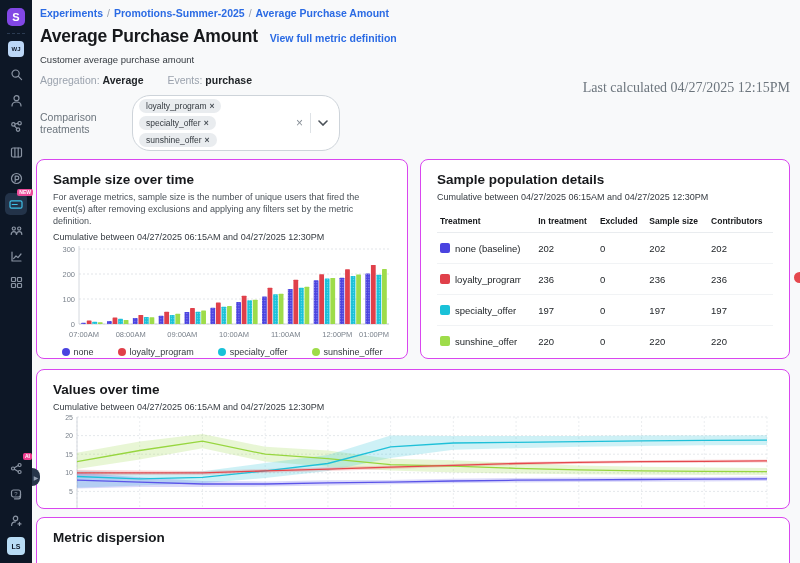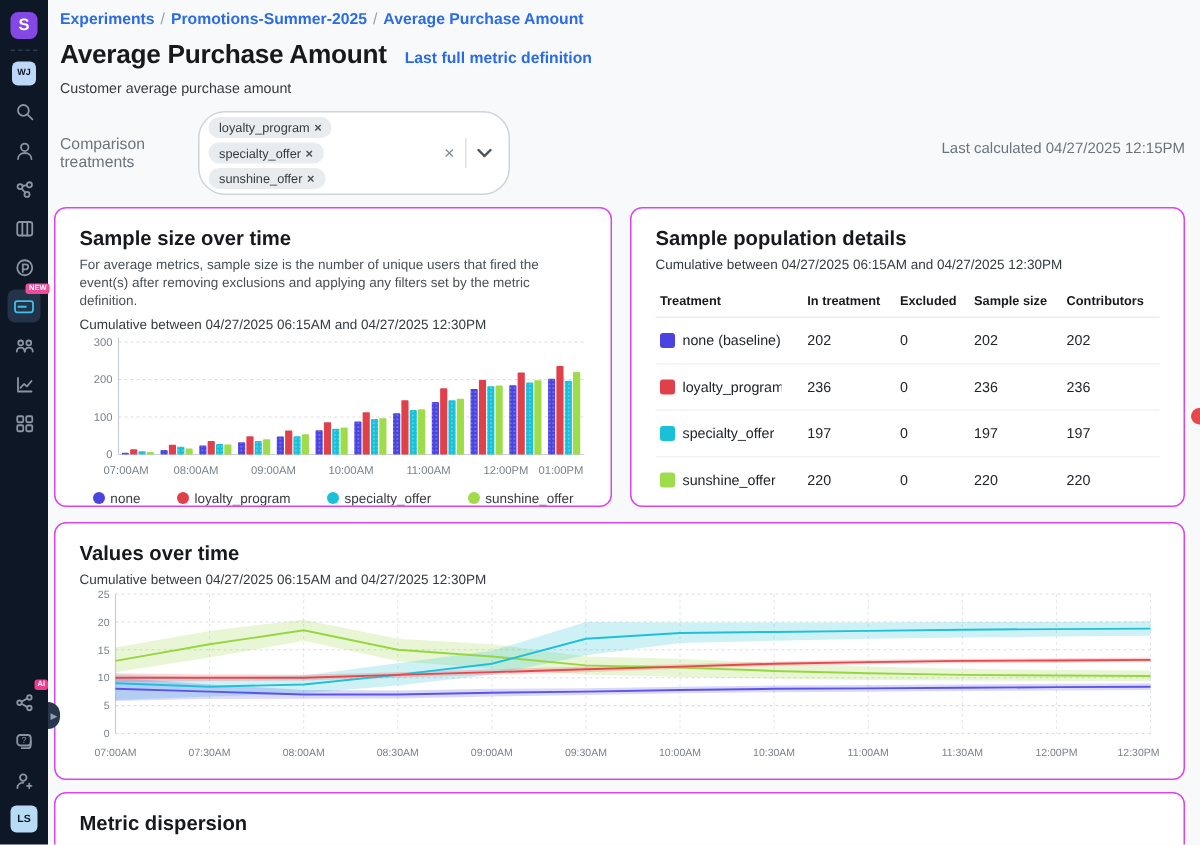--- a/index.html
+++ b/index.html
@@ -50,32 +50,32 @@
   .select-box { display:flex; align-items:center; border:1px solid #ced4da; border-radius:18px;
     background:#fff; padding:3px 4px 3px 6px; min-height:36px; }
   .chips { display:flex; flex-wrap:wrap; gap:3px; width:150px; }
   .chip { background:#e9ecef; border-radius:999px; font-size:8.5px; color:#343a40;
     padding:2px 7px; white-space:nowrap; cursor:pointer; }
   .chip .x { margin-left:3px; color:#495057; font-weight:bold; }
   .clear-x { font-size:12px; color:#868e96; padding:0 7px; cursor:pointer; }
   .sel-divider { width:1px; height:20px; background:#dee2e6; }
   .chev { padding:0 7px; cursor:pointer; display:flex; align-items:center; }
   .chev svg { stroke:#495057; fill:none; stroke-width:1.6; stroke-linecap:round; }
-  .last-calc { position:absolute; right:10px; top:94px; font-size:10px; color:#6c757d; }
+  .last-calc { position:absolute; right:10px; top:80px; font-size:14px; color:#6c757d;font-family:Liberation Serif, serif; }
 
   
   .cards { padding:8px 10px 0 4px; }
   .row1 { display:flex; gap:12px; }
   .card { background:#fff; border:1px solid #d946ef; border-radius:8px; padding:12px 16px; overflow:hidden; }
   .card-title { font-size:13.5px; font-weight:bold; color:#17191c; }
   .card-desc { font-size:9px; color:#495057; line-height:1.35; margin-top:4px; }
   .card-range { font-size:9px; color:#343a40; margin-top:5px; }
   .card-sample { width:372px; height:200px; }
   .card-pop { width:370px; height:200px; }
-  .card-values { width:754px; height:172px; margin-top:10px; }
+  .card-values { width:754px; height:140px; margin-top:10px; }
   .card-disp { width:754px; height:80px; margin-top:8px; }
   svg text { font-family:"Liberation Sans","DejaVu Sans",sans-serif; }
 
   .legend { display:flex; justify-content:center; gap:24px; margin-top:3px; }
   .legend-item { display:flex; align-items:center; gap:4px; font-size:9px; color:#343a40; cursor:pointer; }
   .legend-item .dot { width:8px; height:8px; border-radius:50%; }
 
   
   table { width:100%; border-collapse:collapse; margin-top:8px; }
   th { font-size:8.5px; font-weight:bold; color:#17191c; text-align:left; padding:6px 3px; border-bottom:1px solid #e9ecef; }
@@ -191,23 +191,30 @@
 <div class="edge-dot"></div>
 
 <main class="main">
 
   <header class="page-header">
     <nav class="breadcrumb">
       <a>Experiments</a><span class="sep">/</span><a>Promotions-Summer-2025</a><span class="sep">/</span><a>Average Purchase Amount</a>
     </nav>
     <div class="title-row">
       <h1 class="page-title">Average Purchase Amount</h1>
-      <span class="metric-link">Last full metric definition</span>
+      <span class="metric-link">View full metric definition</span>
     </div>
     <div class="subtitle">Customer average purchase amount</div>
+    <div class="meta-row">
+      <span class="lbl">Aggregation:</span>
+      <span class="val">Average</span>
+      <span class="gap"></span>
+      <span class="lbl">Events:</span>
+      <span class="val">purchase</span>
+    </div>
     <div class="comp-row">
       <span class="comp-label">Comparison treatments</span>
       <div class="select-box">
         <div class="chips">
           <span class="chip"><span>loyalty_program</span><span class="x">×</span></span>
           <span class="chip"><span>specialty_offer</span><span class="x">×</span></span>
           <span class="chip"><span>sunshine_offer</span><span class="x">×</span></span>
         </div>
         <span class="clear-x">×</span>
         <span class="sel-divider"></span>

